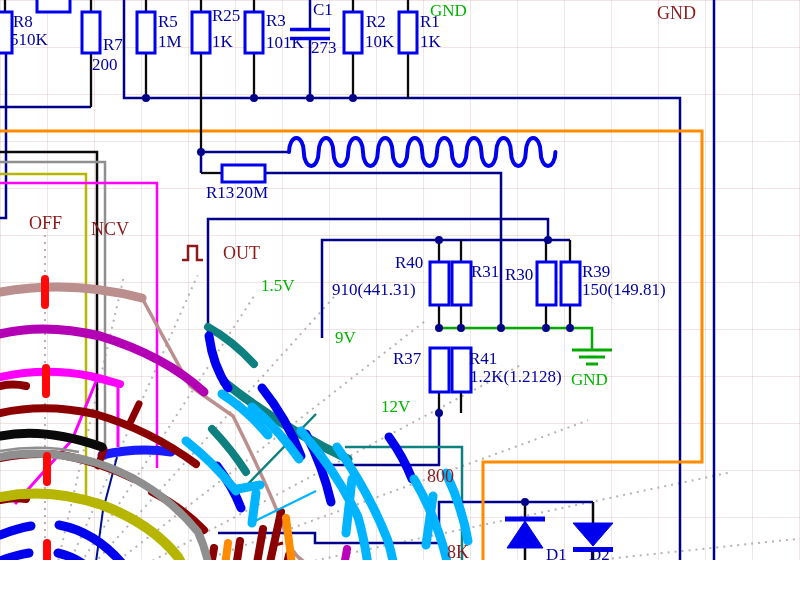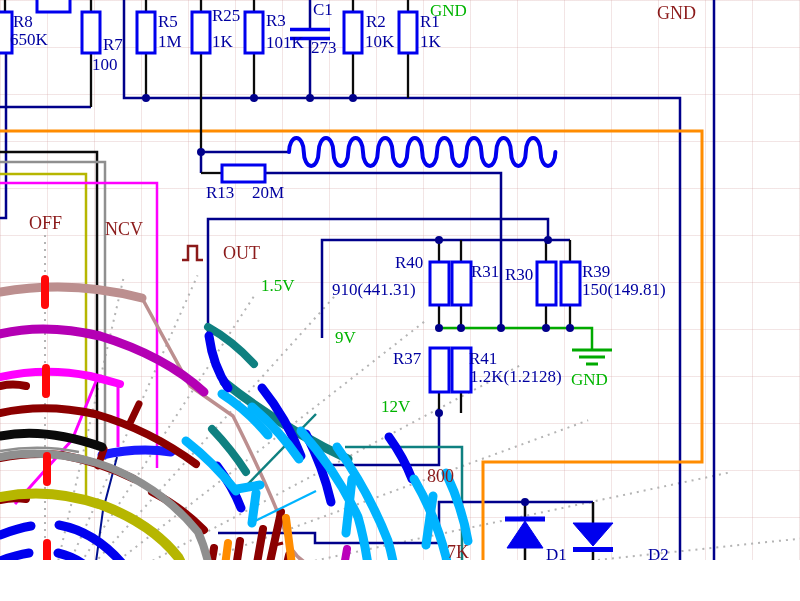--- a/index.html
+++ b/index.html
@@ -153,54 +153,54 @@
       <circle cx="501" cy="328" r="4" fill="#00008b"></circle>
       <circle cx="546" cy="328" r="4" fill="#00008b"></circle>
       <circle cx="570" cy="328" r="4" fill="#00008b"></circle>
       <circle cx="439" cy="413" r="4" fill="#00008b"></circle>
       <circle cx="525" cy="502" r="4" fill="#00008b"></circle>
       <circle cx="525" cy="597" r="4" fill="#00008b"></circle>
       <circle cx="593" cy="597" r="4" fill="#00008b"></circle>
     </svg>
 
   <span class="lbl navy" style="left:13px;top:13px">R8</span>
-  <span class="lbl navy" style="left:10px;top:31px">650K</span>
+  <span class="lbl navy" style="left:10px;top:31px">510K</span>
   <span class="lbl navy" style="left:103px;top:36px">R7</span>
-  <span class="lbl navy" style="left:92px;top:56px">100</span>
+  <span class="lbl navy" style="left:92px;top:56px">200</span>
   <span class="lbl navy" style="left:158px;top:13px">R5</span>
   <span class="lbl navy" style="left:158px;top:33px">1M</span>
   <span class="lbl navy" style="left:212px;top:7px">R25</span>
   <span class="lbl navy" style="left:212px;top:33px">1K</span>
   <span class="lbl navy" style="left:266px;top:12px">R3</span>
   <span class="lbl navy" style="left:266px;top:34px">101K</span>
   <span class="lbl navy" style="left:313px;top:1px">C1</span>
   <span class="lbl navy" style="left:311px;top:39px">273</span>
   <span class="lbl navy" style="left:366px;top:13px">R2</span>
   <span class="lbl navy" style="left:365px;top:33px">10K</span>
   <span class="lbl navy" style="left:420px;top:13px">R1</span>
   <span class="lbl navy" style="left:420px;top:33px">1K</span>
   <span class="lbl navy" style="left:206px;top:184px">R13</span>
-  <span class="lbl navy" style="left:252px;top:184px">20M</span>
+  <span class="lbl navy" style="left:236px;top:184px">20M</span>
   <span class="lbl navy" style="left:395px;top:254px">R40</span>
   <span class="lbl navy" style="left:332px;top:281px">910(441.31)</span>
   <span class="lbl navy" style="left:471px;top:263px">R31</span>
   <span class="lbl navy" style="left:505px;top:266px">R30</span>
   <span class="lbl navy" style="left:582px;top:263px">R39</span>
   <span class="lbl navy" style="left:582px;top:281px">150(149.81)</span>
   <span class="lbl navy" style="left:393px;top:350px">R37</span>
   <span class="lbl navy" style="left:469px;top:350px">R41</span>
   <span class="lbl navy" style="left:470px;top:368px">1.2K(1.2128)</span>
   <span class="lbl navy" style="left:546px;top:546px">D1</span>
-  <span class="lbl navy" style="left:648px;top:546px">D2</span>
+  <span class="lbl navy" style="left:589px;top:546px">D2</span>
 
   <span class="lbl green" style="left:430px;top:2px">GND</span>
   <span class="lbl green" style="left:261px;top:277px">1.5V</span>
   <span class="lbl green" style="left:335px;top:329px">9V</span>
   <span class="lbl green" style="left:381px;top:398px">12V</span>
   <span class="lbl green" style="left:571px;top:371px">GND</span>
 
   <span class="lbl dred" style="left:657px;top:4px">GND</span>
   <span class="lbl dred" style="left:29px;top:214px">OFF</span>
-  <span class="lbl dred" style="left:105px;top:220px">NCV</span>
+  <span class="lbl dred" style="left:91px;top:220px">NCV</span>
   <span class="lbl dred" style="left:223px;top:244px">OUT</span>
   <span class="lbl dred" style="left:427px;top:467px">800</span>
-  <span class="lbl dred" style="left:447px;top:543px">7K</span>
+  <span class="lbl dred" style="left:447px;top:543px">8K</span>
 </div>
 
 </body></html>

